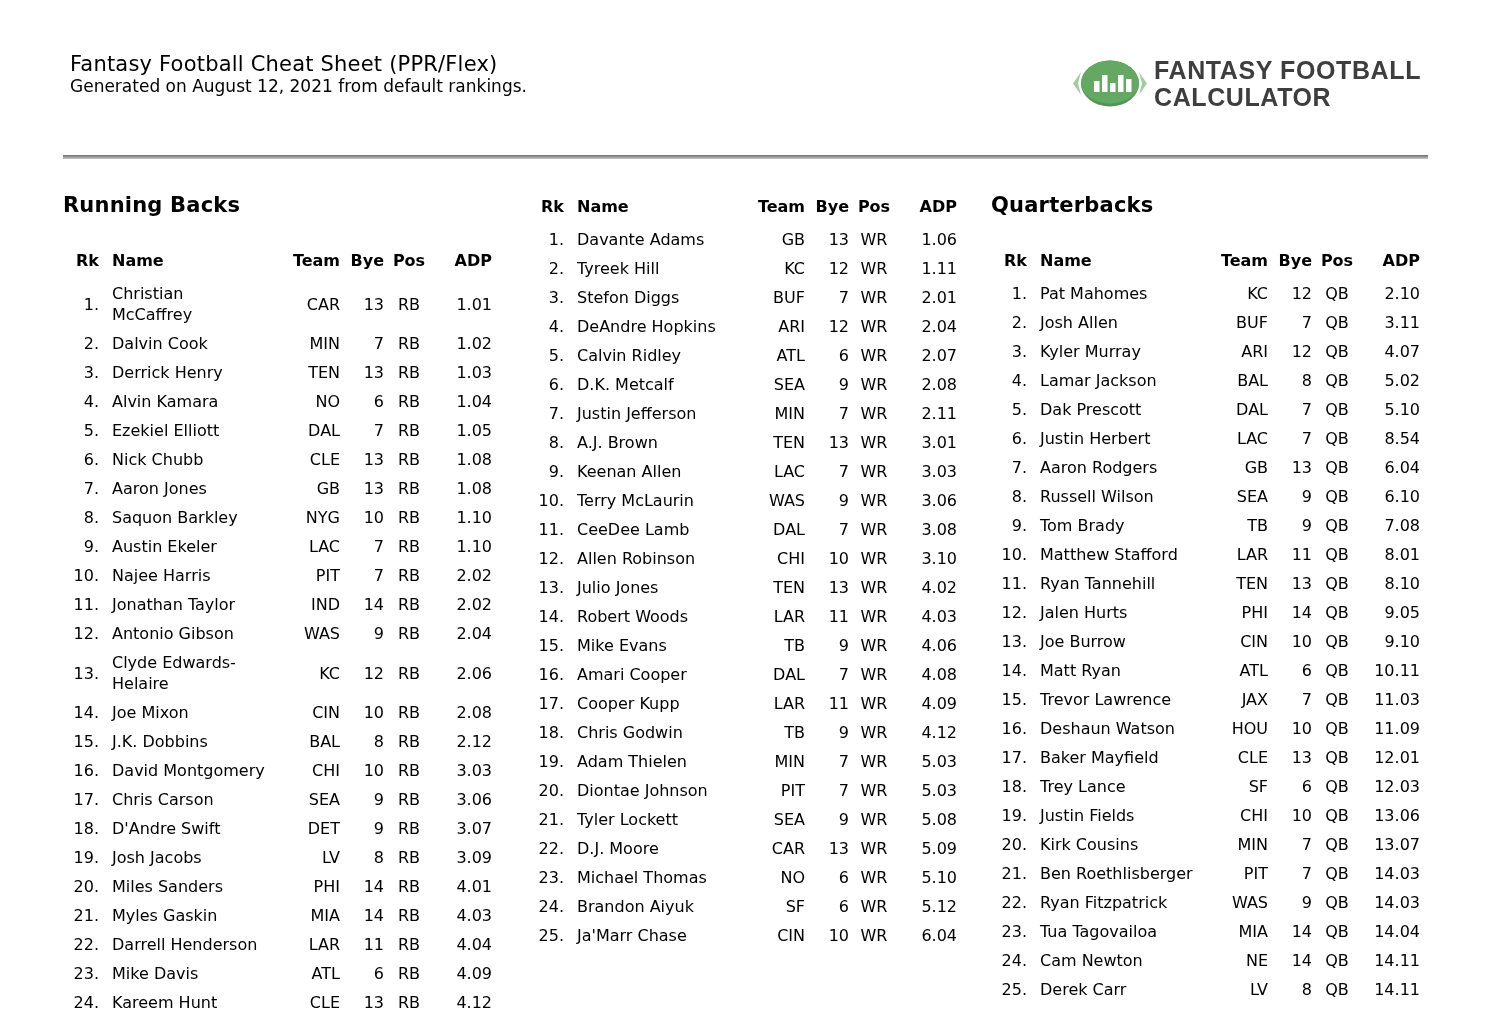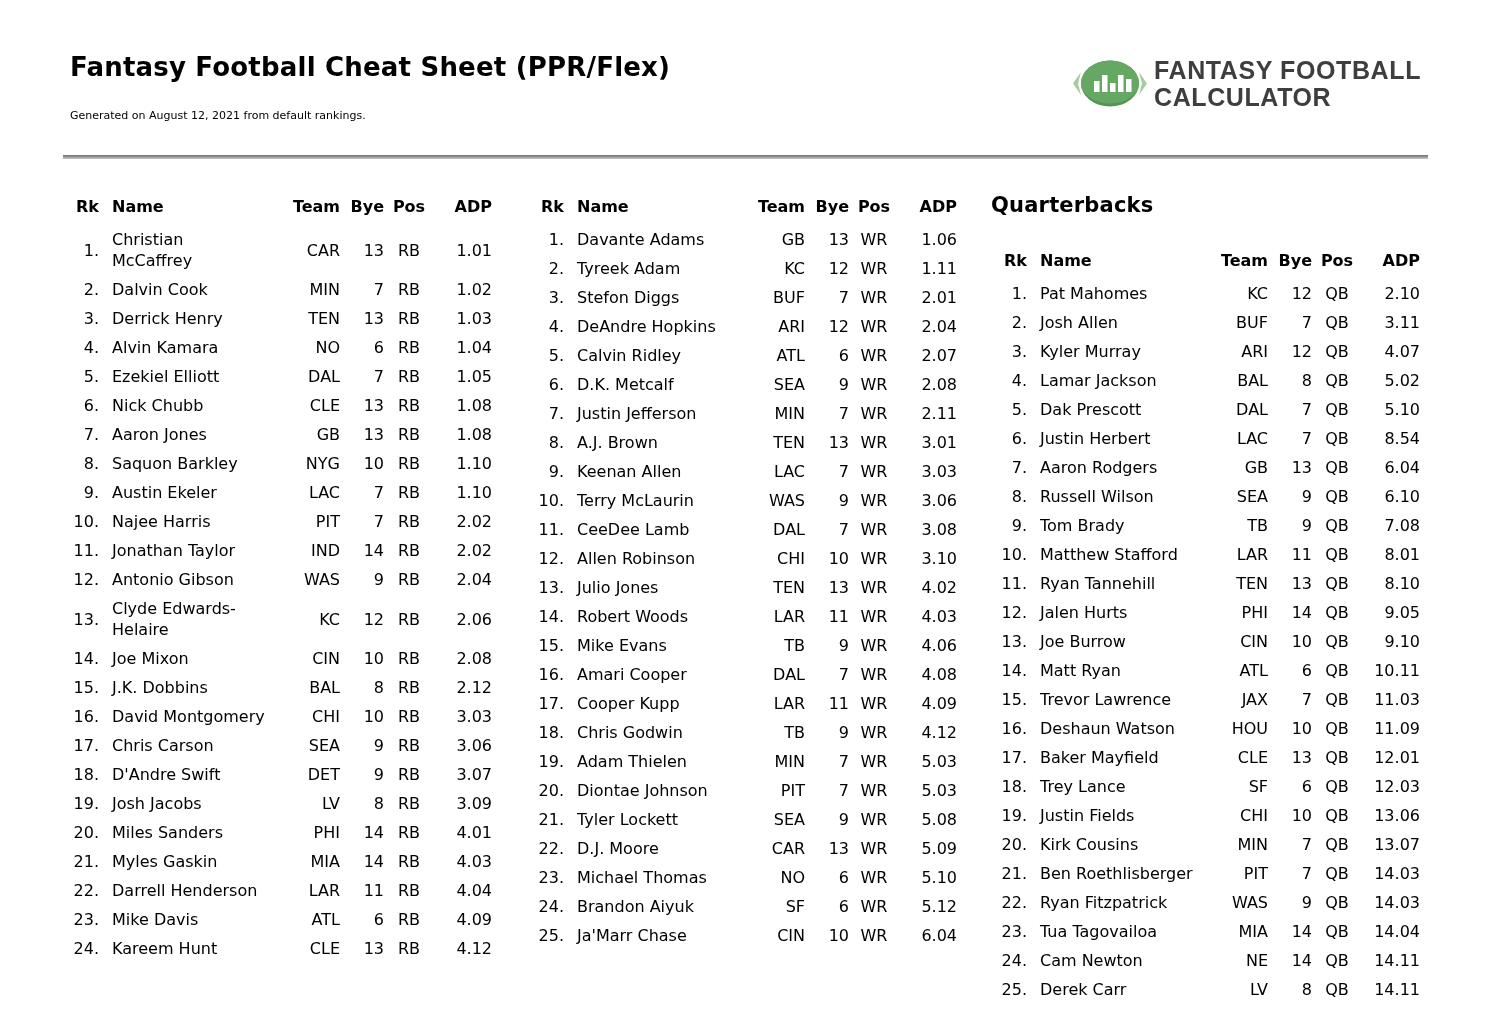--- a/index.html
+++ b/index.html
@@ -3,22 +3,22 @@
 <meta charset="utf-8">
 <style>
   * { margin:0; padding:0; box-sizing:border-box; }
   html,body { background:#ffffff; }
   .page {
     position:relative; width:1490px; height:1036px; overflow:hidden;
     background:#ffffff; color:#000;
     font-family:"DejaVu Sans","Liberation Sans",sans-serif;
   }
   .header { position:absolute; left:70px; top:52px; }
-  .page-title { font-size:26px; font-weight:bold; letter-spacing:0.2px; }
-  .page-subtitle { margin-top:27px; font-size:11px; font-weight:normal; }
+  .page-title { font-size:21px; font-weight:normal; letter-spacing:0.2px; }
+  .page-subtitle { font-size:17px; font-weight:normal; }
 
   .logo { position:absolute; top:56px; right:69px; display:flex; align-items:center; gap:4px; }
   .logo-text {
     display:flex; flex-direction:column;
     font-family:"Liberation Sans","DejaVu Sans",sans-serif;
     font-weight:bold; font-size:25px; line-height:1.06;
     color:#3e3e3e; letter-spacing:0.6px;
   }
 
   .rule { position:absolute; left:63px; top:155px; width:1365px; height:4px;
@@ -76,20 +76,21 @@
     </svg>
     <div class="logo-text">
       <span>FANTASY FOOTBALL</span>
       <span>CALCULATOR</span>
     </div>
   </div>
 
   <div class="rule"></div>
 
   <section class="col col-rb">
+    <h2 class="section-title">Running Backs</h2>
     <table class="players">
       <colgroup>
           <col class="c-rk">
           <col class="c-name">
           <col class="c-team">
           <col class="c-bye">
           <col class="c-pos">
           <col class="c-adp">
         </colgroup>
       <thead>
@@ -323,21 +324,21 @@
           <tr>
             <td class="rk">1.</td>
             <td class="name">Davante Adams</td>
             <td class="team">GB</td>
             <td class="bye">13</td>
             <td class="pos">WR</td>
             <td class="adp">1.06</td>
           </tr>
           <tr>
             <td class="rk">2.</td>
-            <td class="name">Tyreek Adam</td>
+            <td class="name">Tyreek Hill</td>
             <td class="team">KC</td>
             <td class="bye">12</td>
             <td class="pos">WR</td>
             <td class="adp">1.11</td>
           </tr>
           <tr>
             <td class="rk">3.</td>
             <td class="name">Stefon Diggs</td>
             <td class="team">BUF</td>
             <td class="bye">7</td>

